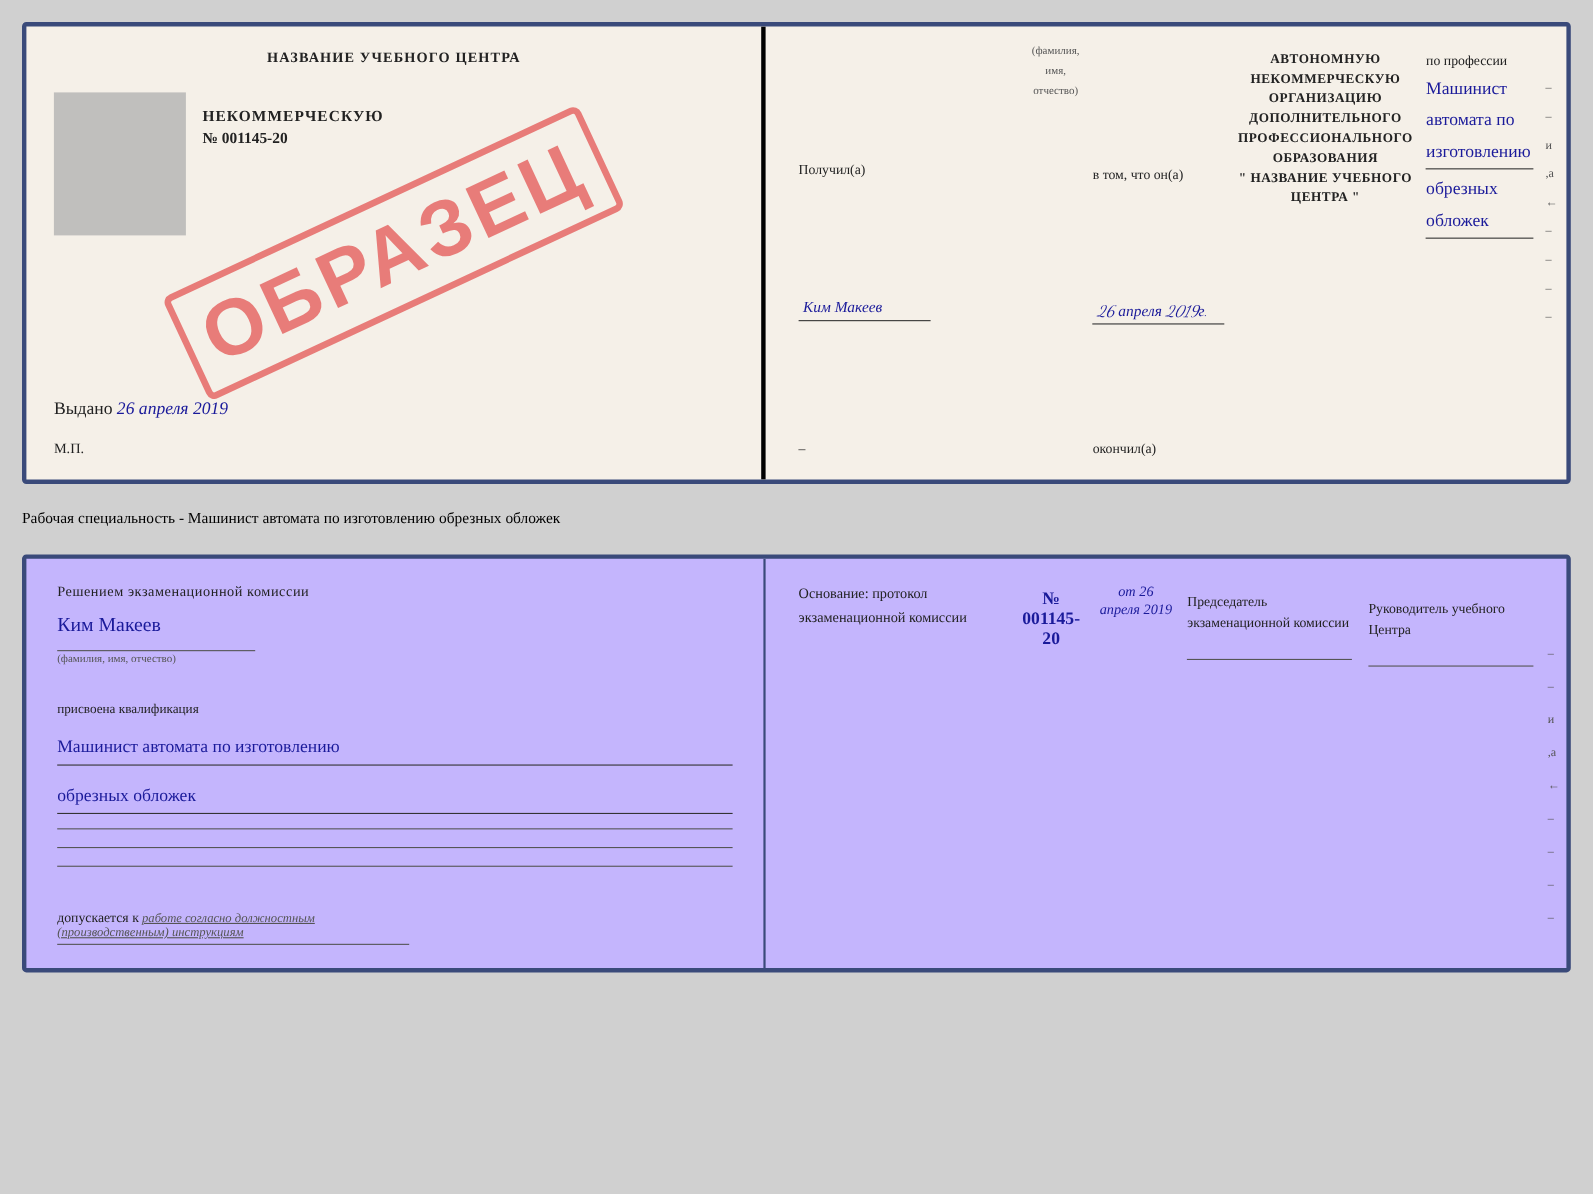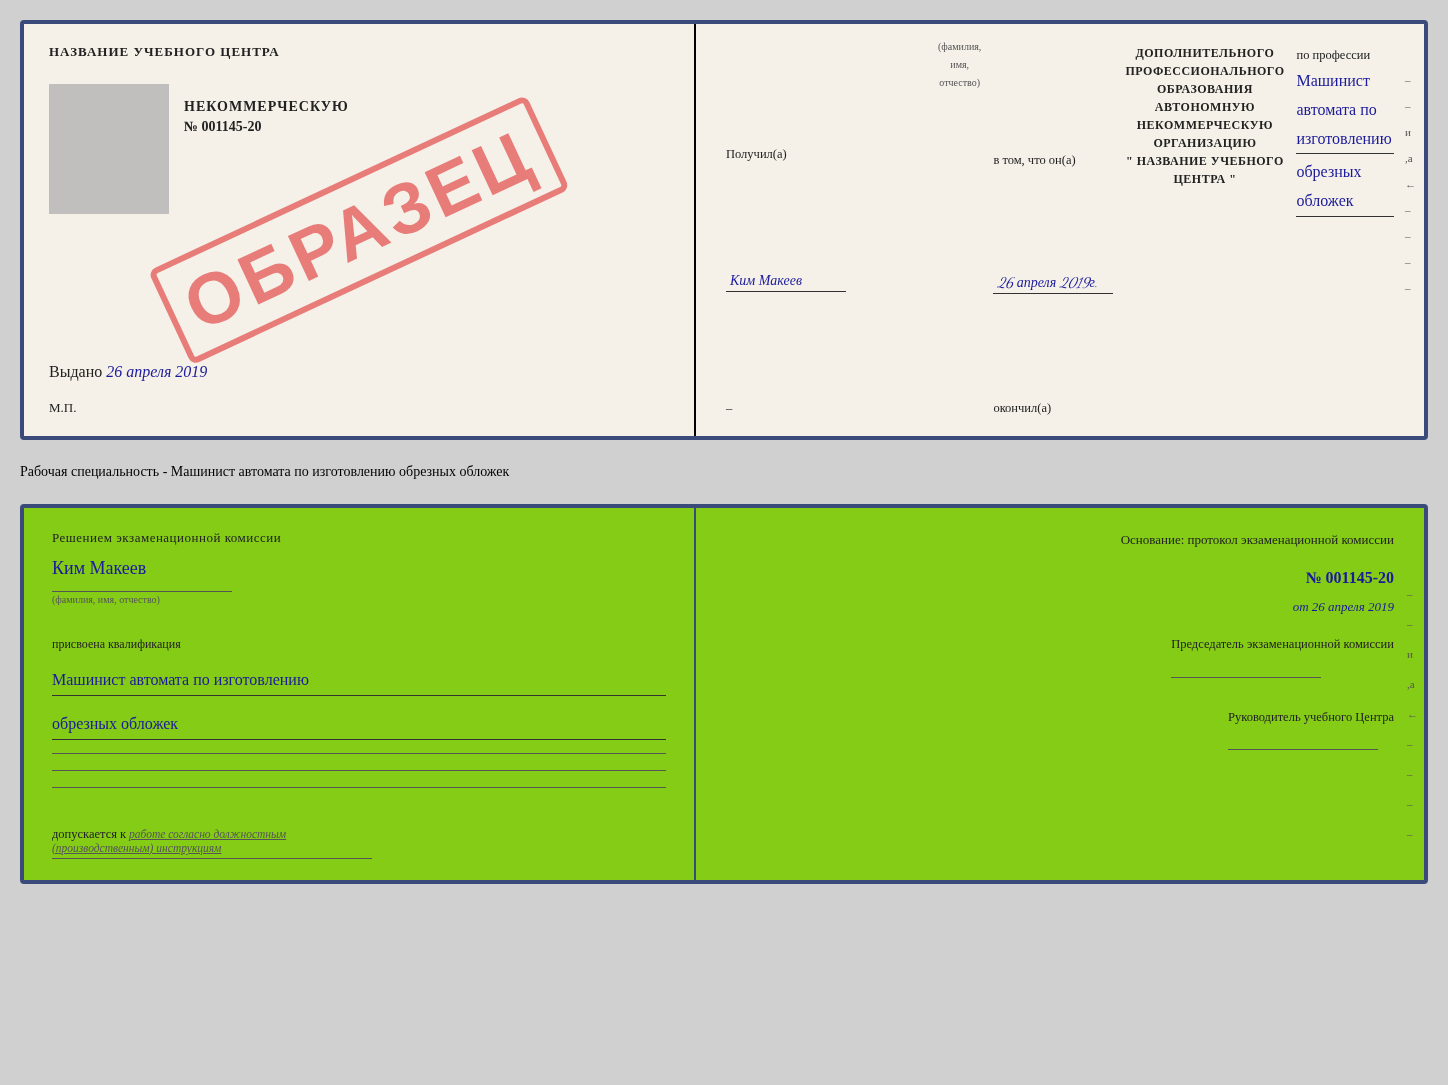--- a/index.html
+++ b/index.html
@@ -24,26 +24,26 @@
       border: 4px solid #3a4a7a;
       border-radius: 4px;
       min-height: 420px;
       overflow: hidden;
       position: relative;
     }
 
     
     .cert-left {
       width: 48%;
-      border-right: 2px solid #000000;
+      border-right: 4px solid #000000;
       padding: 20px 25px;
       position: relative;
       display: flex;
       flex-direction: column;
-      align-items: flex-start;
+      align-items: center;
     }
 
     .cert-school-name {
       font-size: 13px;
       font-weight: bold;
       text-align: center;
       letter-spacing: 1px;
       margin-bottom: 15px;
       color: #222;
     }
@@ -191,45 +191,44 @@
     .middle-text {
       font-size: 14px;
       color: #000000;
       padding: 6px 0;
       text-align: left;
     }
 
     
     .document-bottom {
       display: flex;
-      background: #84cc16;
+      background: #c4b5fd;
       border: 4px solid #3a4a7a;
       border-radius: 4px;
       min-height: 380px;
       overflow: hidden;
     }
 
     .bottom-left {
       width: 48%;
       border-right: 2px solid #3a4a7a;
       padding: 22px 28px;
       display: flex;
       flex-direction: column;
       gap: 10px;
       position: relative;
     }
 
     .bottom-right {
       width: 52%;
       padding: 22px 30px;
       display: flex;
-      flex-direction: column;
+      flex-direction: row;
       gap: 12px;
       position: relative;
-      align-items: flex-end;
     }
 
     .komissia-label {
       font-size: 13px;
       color: #222;
       letter-spacing: 0.5px;
     }
 
     .fio-value {
       font-size: 18px;
@@ -376,22 +375,22 @@
         <span class="subtext">(фамилия, имя, отчество)</span>
       </div>
 
       <div class="right-line" style="margin-top:8px;">
         <span class="label-text">в том, что он(a)</span>
         <span class="underline-value">26 апреля 2019г.</span>
         <span class="label-text">окончил(а)</span>
       </div>
 
       <div class="bold-center">
+        <div>АВТОНОМНУЮ НЕКОММЕРЧЕСКУЮ ОРГАНИЗАЦИЮ</div>
         <div>ДОПОЛНИТЕЛЬНОГО ПРОФЕССИОНАЛЬНОГО ОБРАЗОВАНИЯ</div>
-        <div>АВТОНОМНУЮ НЕКОММЕРЧЕСКУЮ ОРГАНИЗАЦИЮ</div>
         <div>"   НАЗВАНИЕ УЧЕБНОГО ЦЕНТРА   "</div>
       </div>
 
       <div class="profession-line">
         <span>по профессии</span>
         <span class="profession-value">Машинист автомата по изготовлению</span>
         <span class="profession-value">обрезных обложек</span>
       </div>
 
       <div class="side-marks">

